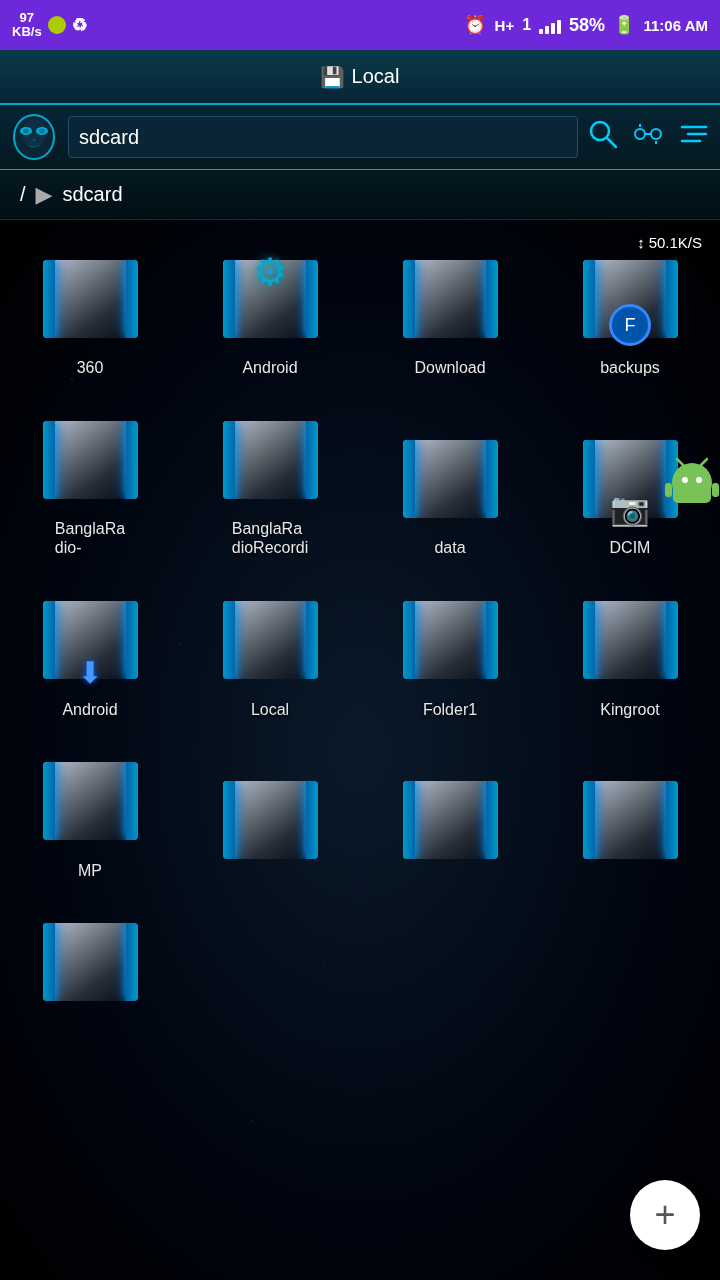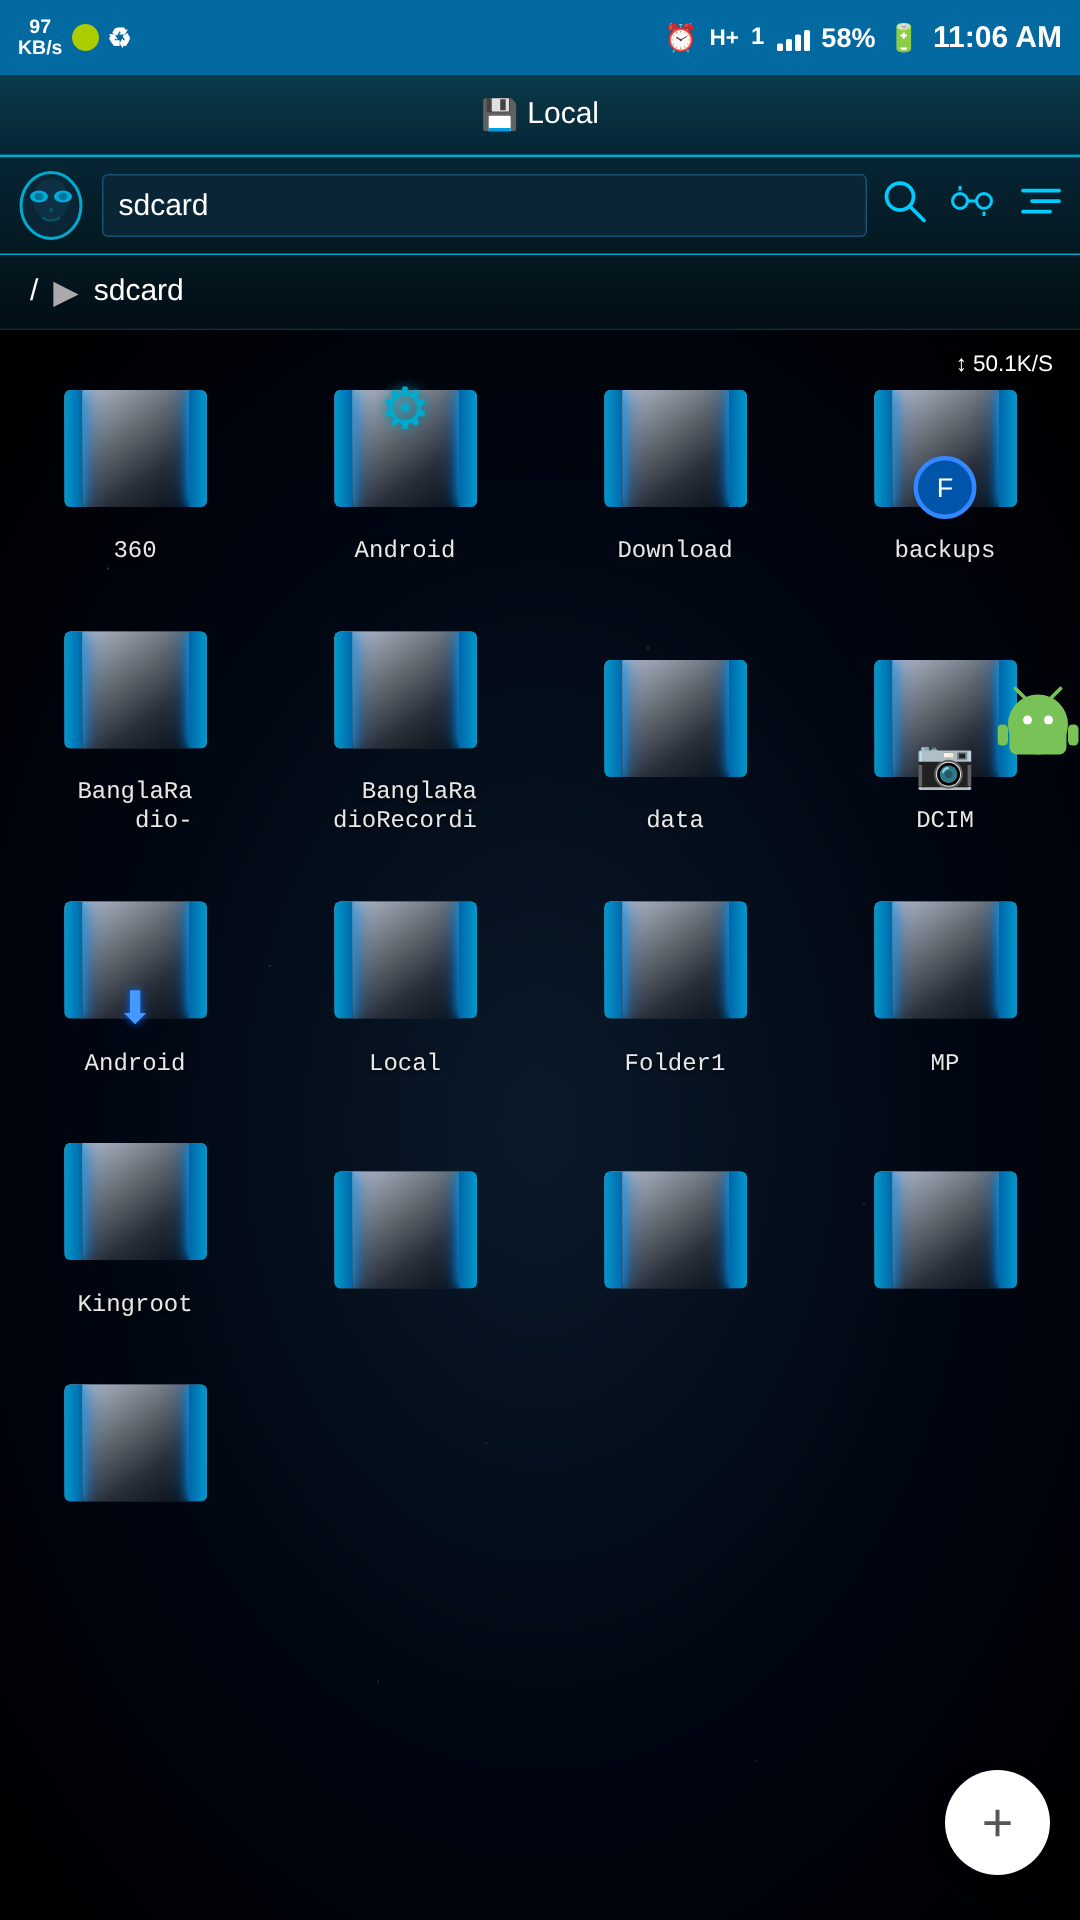--- a/index.html
+++ b/index.html
@@ -9,21 +9,21 @@
       background: #000;
       font-family: Arial, sans-serif;
       overflow: hidden;
       position: relative;
     }
 
     
     #status-bar {
       width: 720px;
       height: 50px;
-      background: #0369a1;
+      background: #6d28d9;
       display: flex;
       align-items: center;
       justify-content: space-between;
       padding: 0 12px;
       color: #fff;
       font-size: 18px;
       font-weight: bold;
     }
     .status-left { display: flex; align-items: center; gap: 6px; font-size: 16px; }
     .status-right { display: flex; align-items: center; gap: 8px; font-size: 18px; }
@@ -200,26 +200,25 @@
 
     .folder-diagonal {
       position: absolute;
       top: 0; left: 12px; right: 12px; bottom: 0;
       background: linear-gradient(145deg, #b0b8c8 0%, #606870 40%, #282e38 70%, #0a1018 100%);
     }
 
     .folder-label {
       color: #e8e8e8;
       font-size: 16px;
-      text-align: right;
+      text-align: left;
       margin-top: 8px;
       text-shadow: 0 1px 3px rgba(0,0,0,0.9);
       max-width: 160px;
       line-height: 1.2;
-      font-family: Liberation Mono, monospace;
     }
 
     
     .fab-button {
       position: absolute;
       bottom: 30px;
       right: 20px;
       width: 70px;
       height: 70px;
       border-radius: 50%;
@@ -259,21 +258,21 @@
     <span style="font-size:16px;">1</span>
 
     <div class="signal-bars">
       <div class="signal-bar" style="height:5px;"></div>
       <div class="signal-bar" style="height:8px;"></div>
       <div class="signal-bar" style="height:11px;"></div>
       <div class="signal-bar" style="height:14px;"></div>
     </div>
     <span>58%</span>
     <span>🔋</span>
-    <span style="font-size:20px;">11:06 AM</span>
+    <span style="font-size:15px;">11:06 AM</span>
   </div>
 </div>
 
 <div id="tab-bar">
   <div class="tab-item">
     <span style="font-size:20px;">💾</span>
     <span>Local</span>
   </div>
 </div>
 
@@ -504,33 +503,33 @@
 
     <div class="folder-item">
       <div class="folder-icon-wrap">
         <div class="folder-shape">
           <div class="folder-body">
             <div class="folder-diagonal"></div>
             <div class="folder-right-edge"></div>
           </div>
         </div>
       </div>
+      <div class="folder-label">Kingroot</div>
+    </div>
+
+    <div class="folder-item">
+      <div class="folder-icon-wrap">
+        <div class="folder-shape">
+          <div class="folder-body">
+            <div class="folder-diagonal"></div>
+            <div class="folder-right-edge"></div>
+          </div>
+        </div>
+      </div>
       <div class="folder-label">MP</div>
-    </div>
-
-    <div class="folder-item">
-      <div class="folder-icon-wrap">
-        <div class="folder-shape">
-          <div class="folder-body">
-            <div class="folder-diagonal"></div>
-            <div class="folder-right-edge"></div>
-          </div>
-        </div>
-      </div>
-      <div class="folder-label">Kingroot</div>
     </div>
 
     <div class="folder-item">
       <div class="folder-icon-wrap">
         <div class="folder-shape">
           <div class="folder-body">
             <div class="folder-diagonal"></div>
             <div class="folder-right-edge"></div>
           </div>
         </div>

